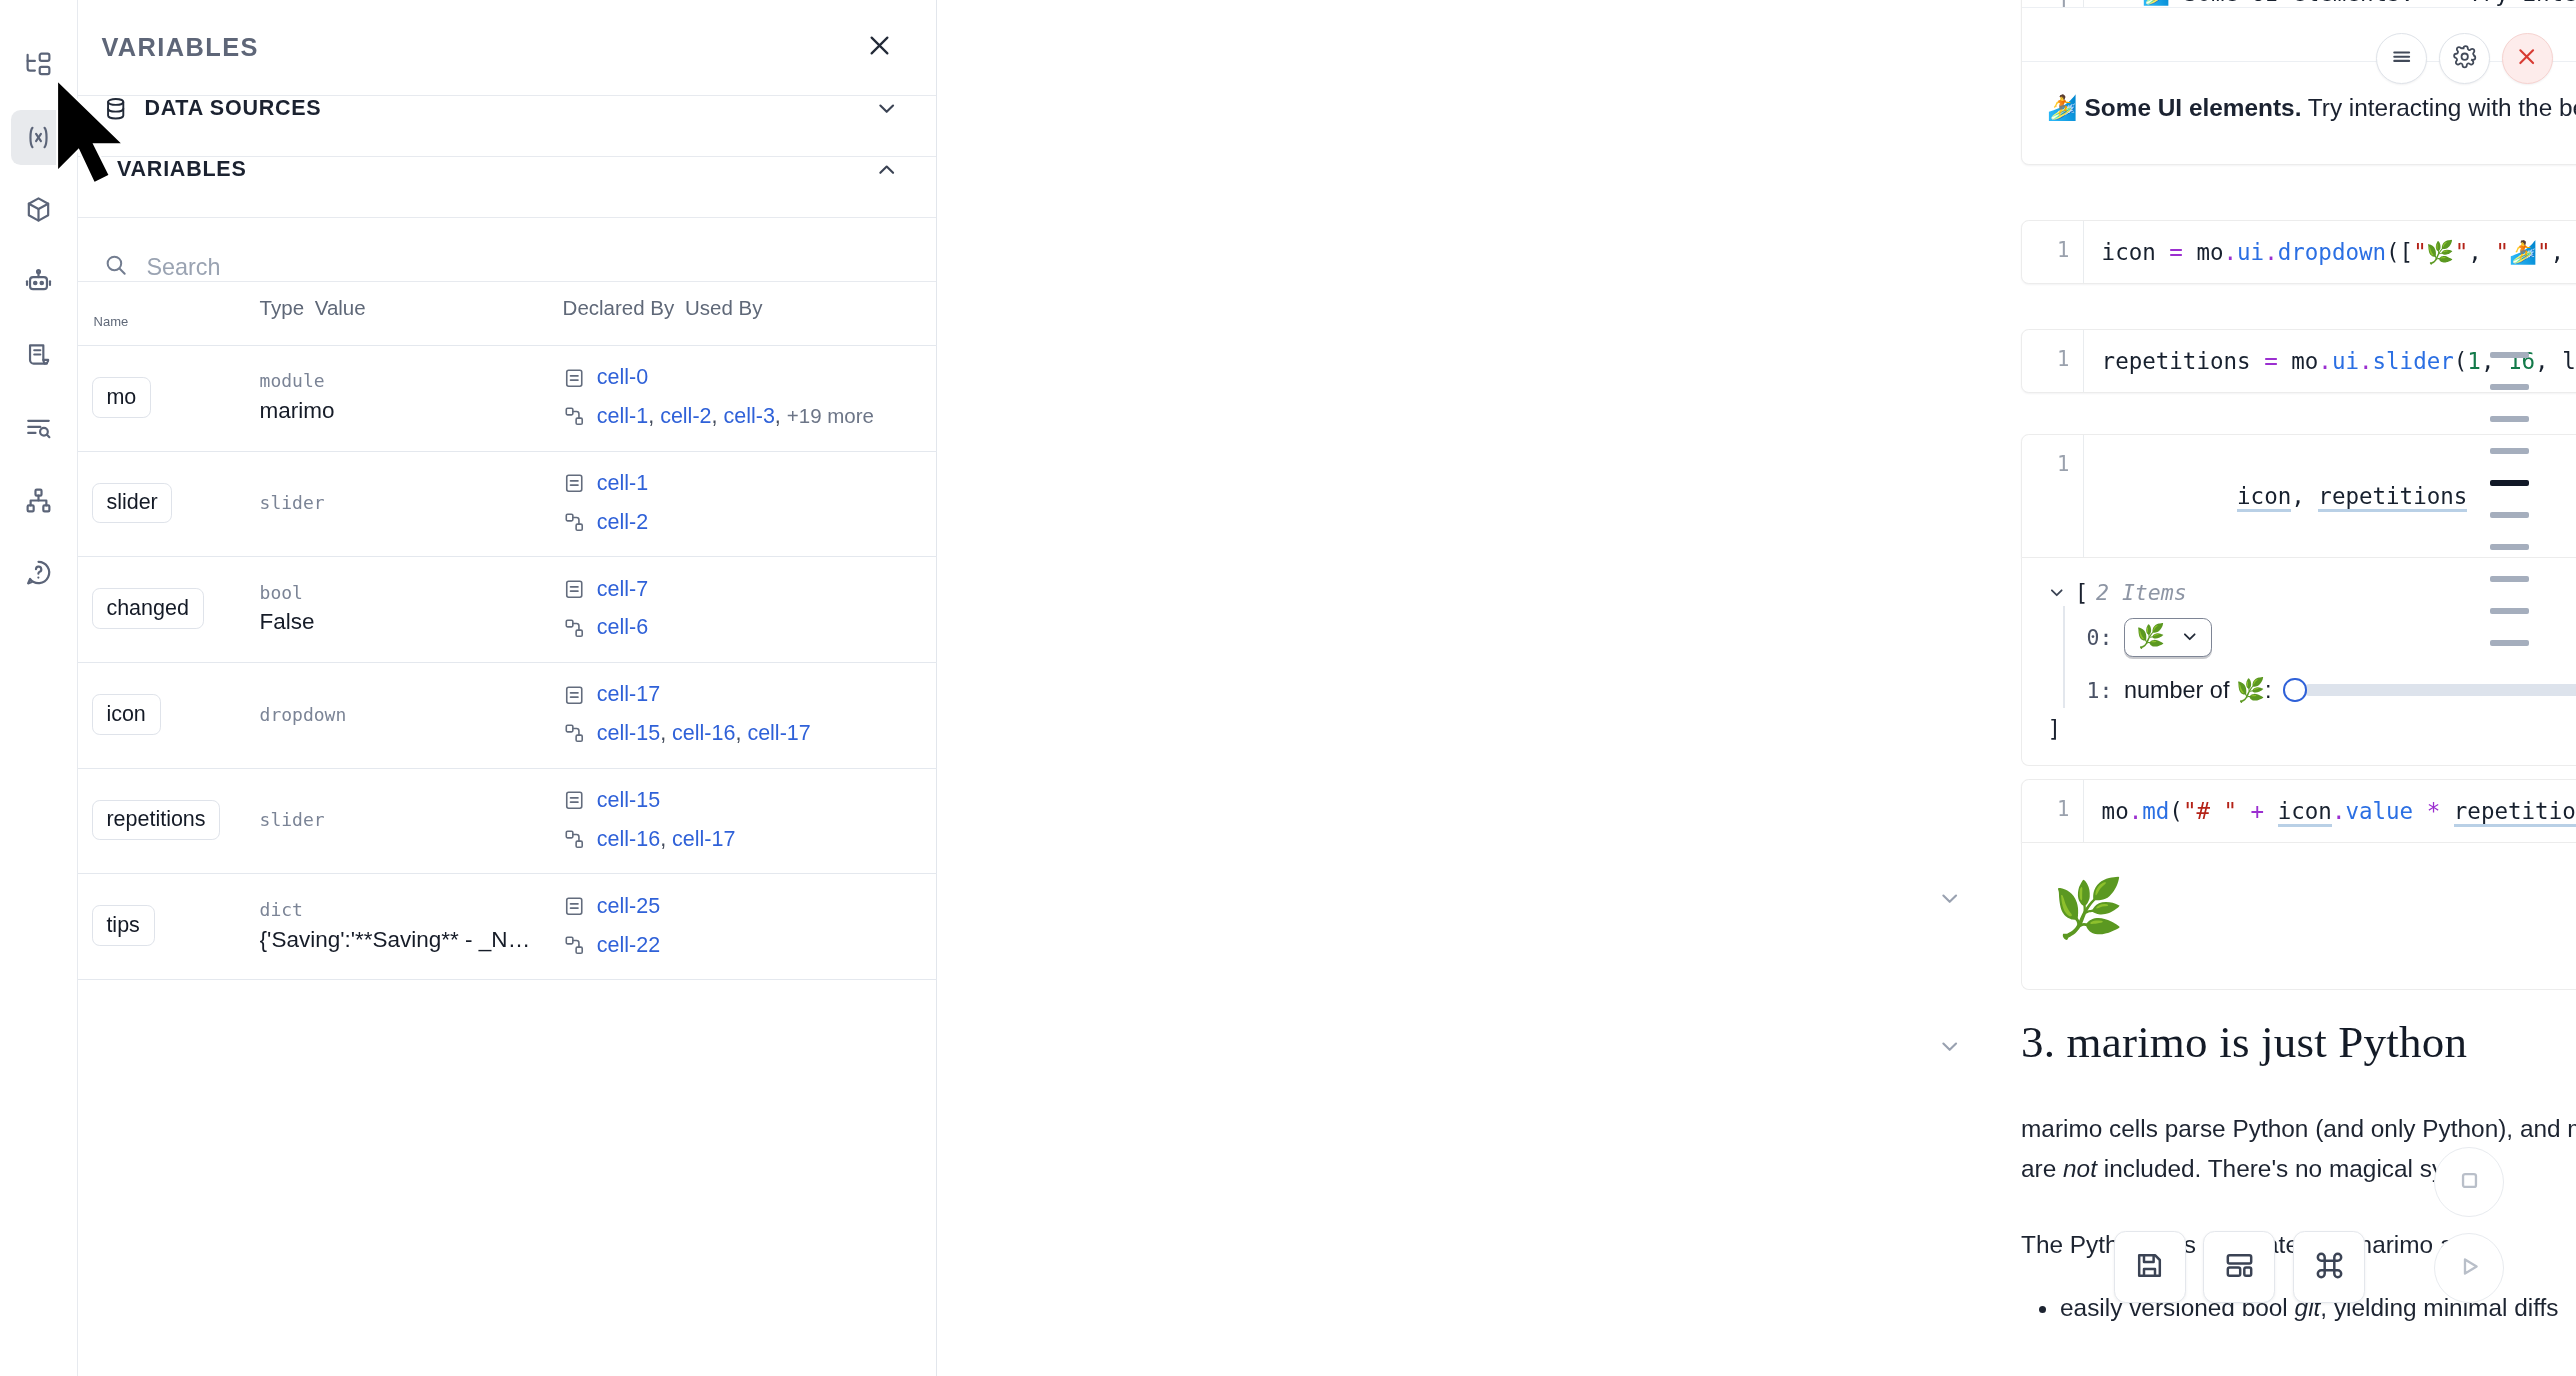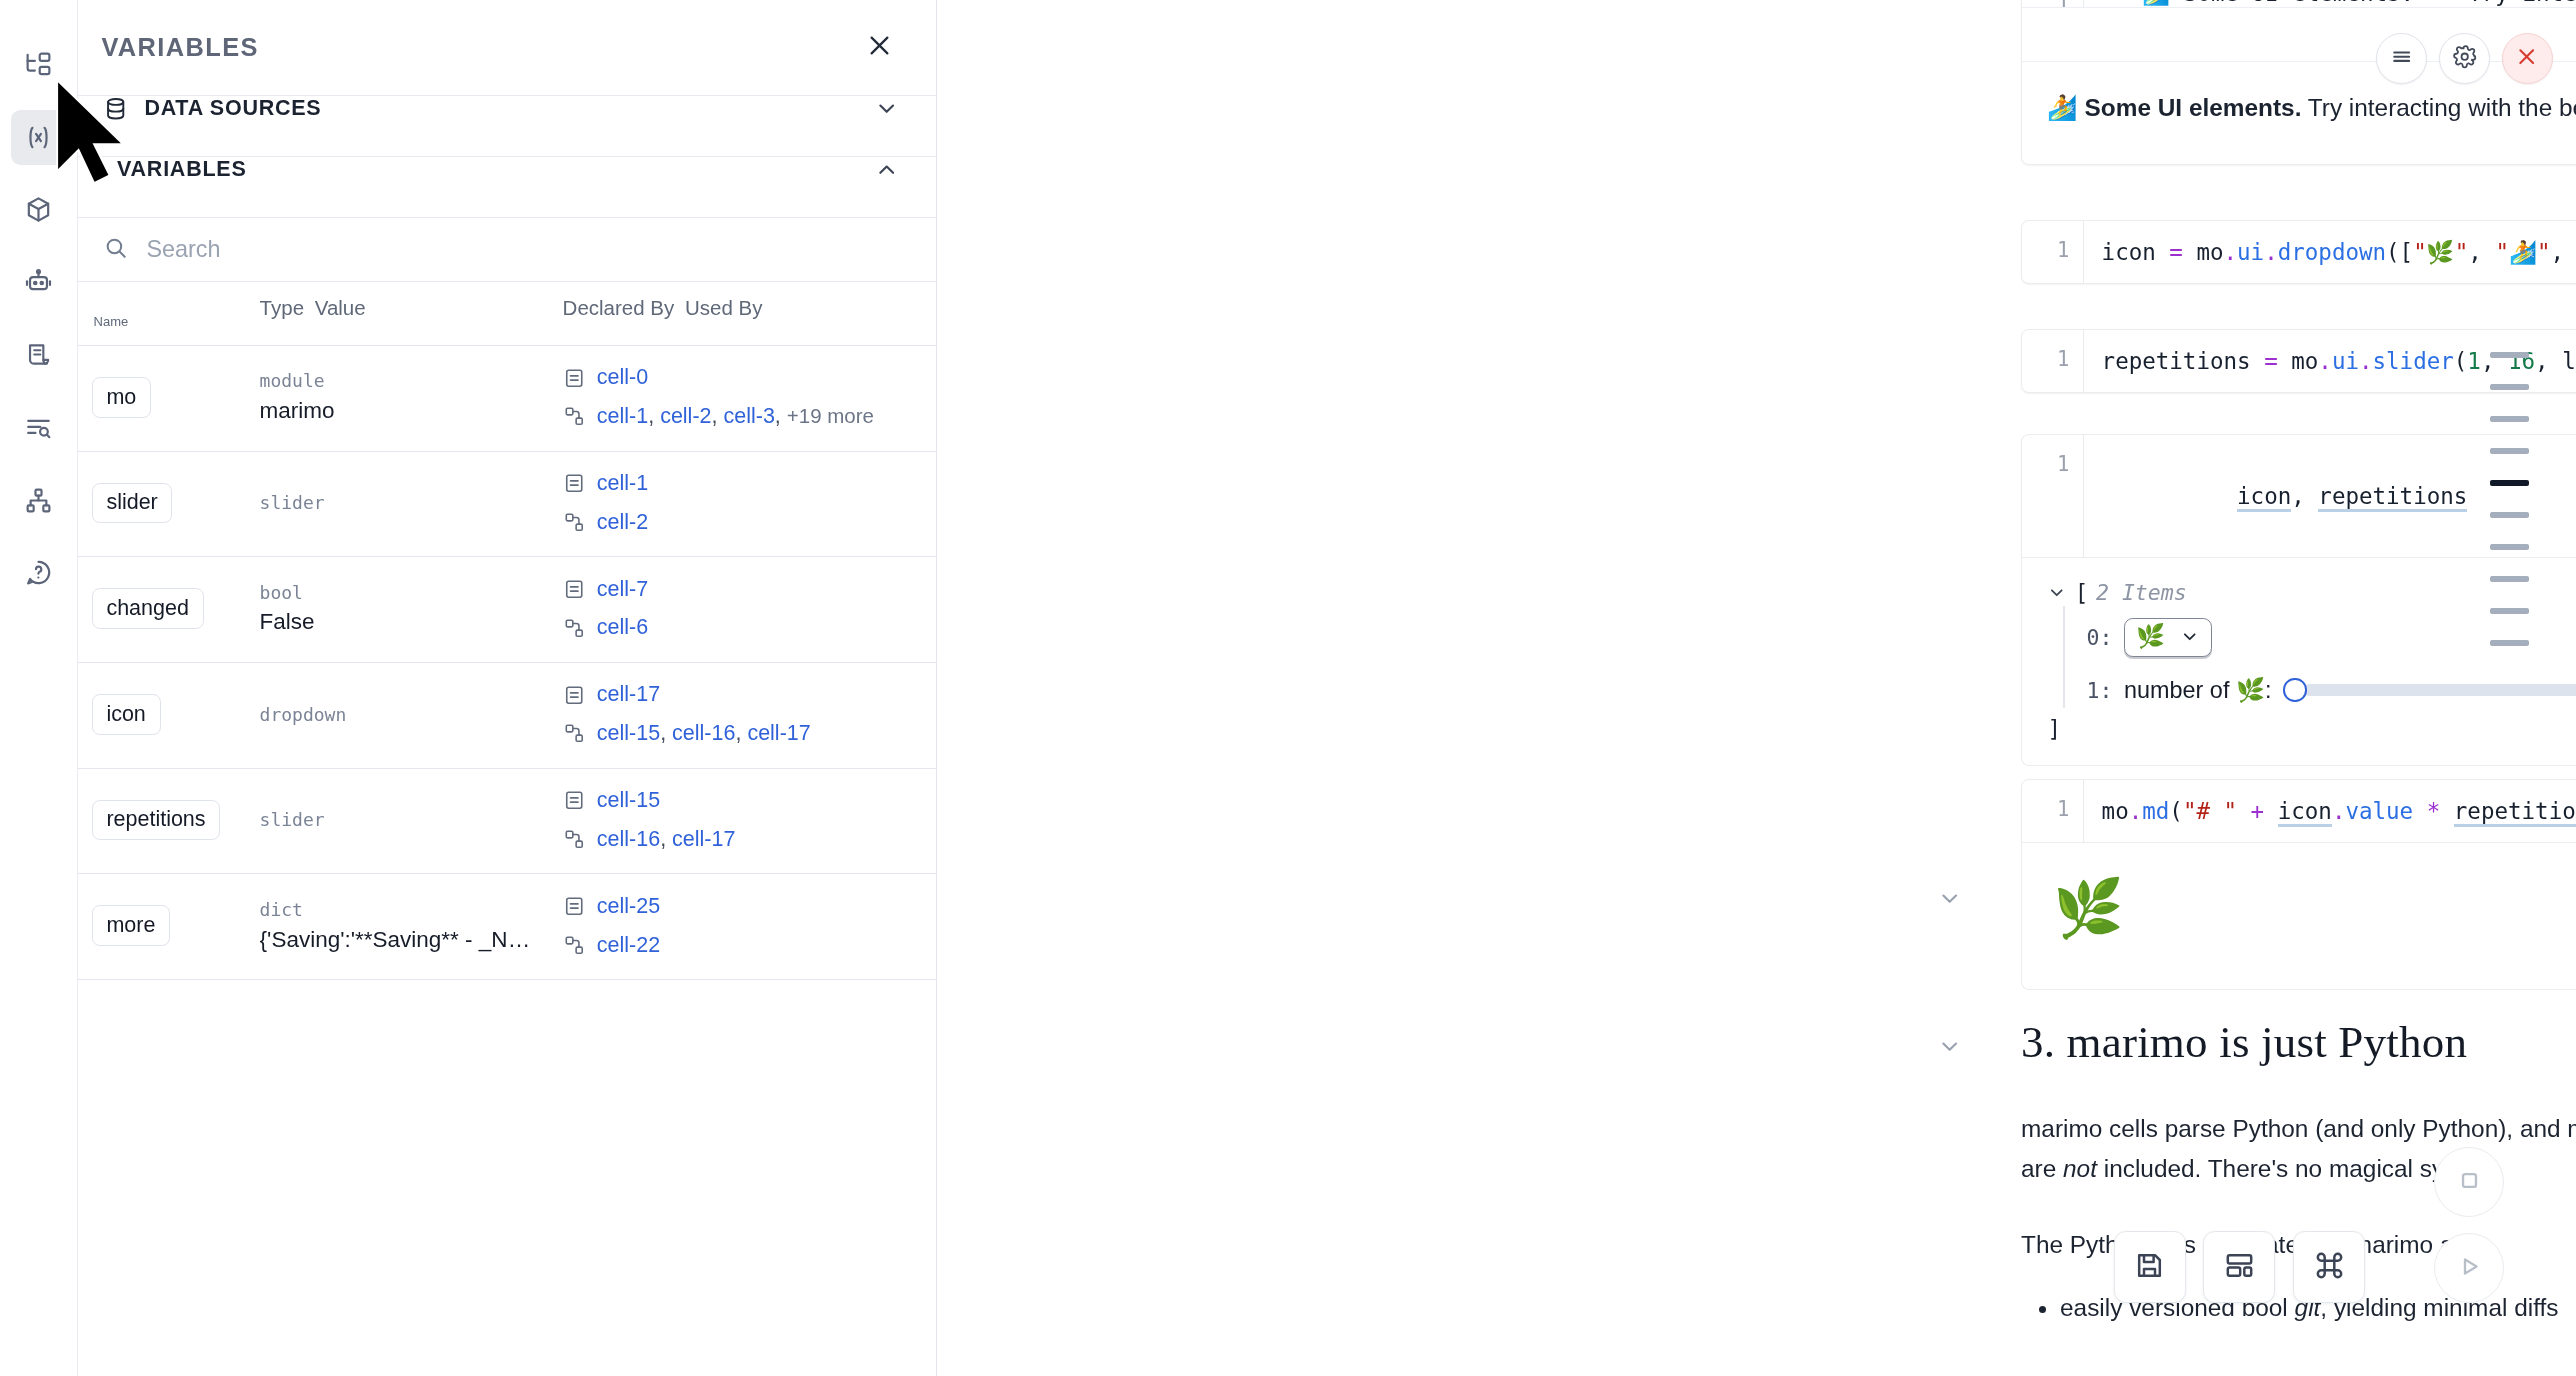--- a/index.html
+++ b/index.html
@@ -61,21 +61,21 @@
   .section-row .sec-ico { color: #222a38; display:flex; }
   .section-row .sec-ico svg { width: 25.4px; height: 25.4px; }
   .section-label {
     flex: 1; font-size: 21.5px; font-weight: 700; letter-spacing: .035em;
     color: #1b2230;
   }
   .chev { color: #3b4354; display:flex; }
   .chev svg { width: 25.4px; height: 25.4px; }
 
   .search-row {
-    height: 64px; display: flex; align-items: center; gap: 17.6px;
+    height: 64px; display: flex; align-items: flex-end; gap: 17.6px;
     padding: 0 25.4px; border-bottom: 1px solid #e7eaef;
   }
   .search-row svg { width: 25.4px; height: 25.4px; color: #737d90; flex: 0 0 25.4px; }
   .search-input {
     border: none; outline: none; font-size: 23.4px;
     font-family: "Liberation Sans", sans-serif;
     color: #2b3242; width: 100%; background: transparent;
   }
   .search-input::placeholder { color: #9aa3b2; }
 
@@ -594,21 +594,21 @@
                       <rect x="14" y="14" width="6.5" height="6.5" rx="1.4"></rect>
                       <path d="M10.5 7h4a2.5 2.5 0 0 1 2.5 2.5V14" stroke-linecap="round"></path>
                     </svg>
                   </span>
                   <span class="cell-links"><a>cell-16</a><span class="sep">, </span><a>cell-17</a></span>
                 </div>
               </div>
             </td>
           </tr>
           <tr>
-            <td class="td-name"><span class="name-chip">more</span></td>
+            <td class="td-name"><span class="name-chip">tips</span></td>
             <td>
               <div class="tv-stack">
                 <span class="tv-type">dict</span>
                 <span class="tv-val">{'Saving':'**Saving** - _Na...</span>
               </div>
             </td>
             <td>
               <div class="cells-stack">
                 <div class="cell-line">
                   <span class="ci">

